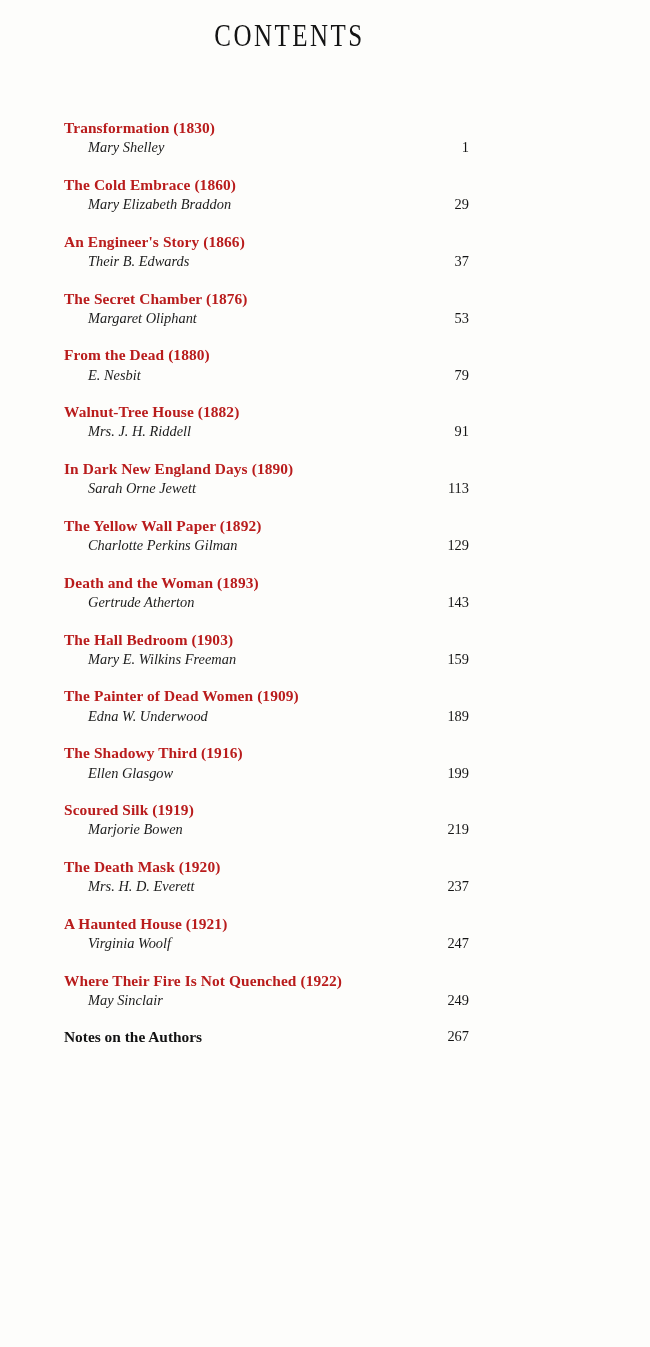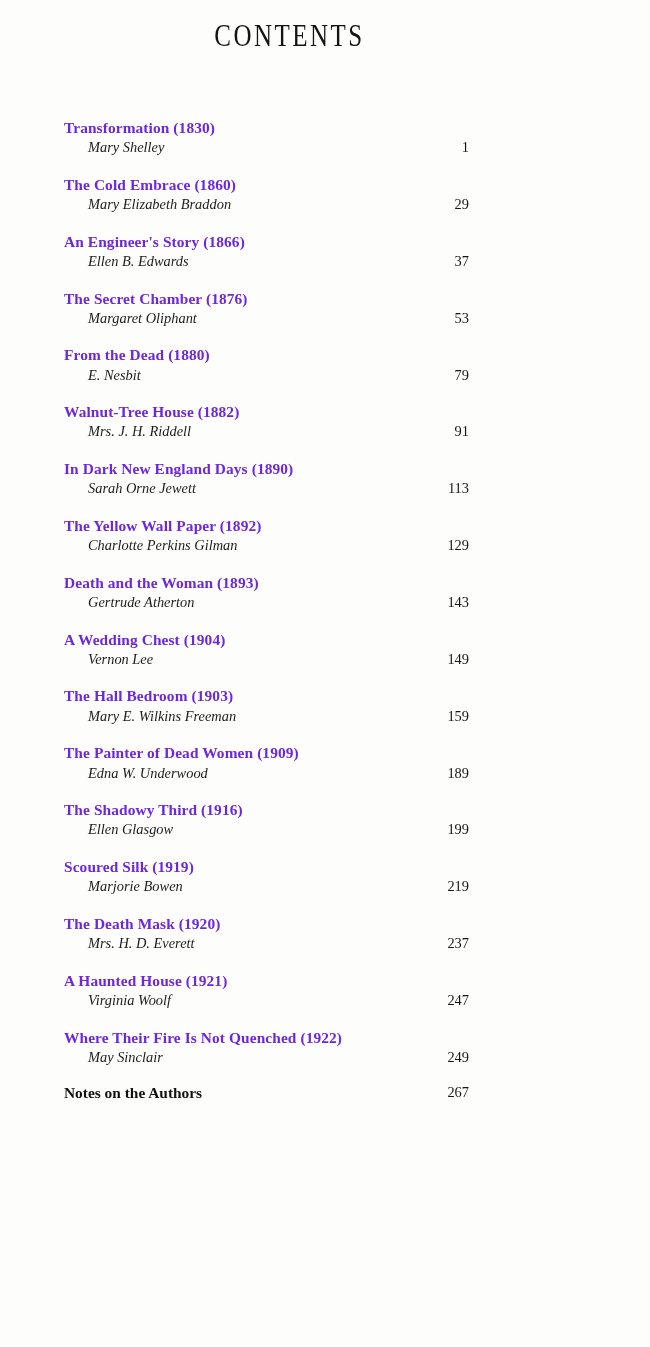--- a/index.html
+++ b/index.html
@@ -47,21 +47,21 @@
   }
   .toc-entry {
     position: relative;
     margin-bottom: 18.6px;
   }
   .entry-title {
     font-weight: bold;
     font-size: 15.4px;
     line-height: 1.25;
     letter-spacing: 0.1px;
-    color: #6d28d9;
+    color: #b91c1c;
   }
   .entry-row {
     display: flex;
     align-items: flex-start;
     justify-content: space-between;
     margin-top: 2px;
   }
   .entry-author {
     font-style: italic;
     font-size: 14.4px;
@@ -105,21 +105,21 @@
       <li class="toc-entry">
         <div class="entry-title">The Cold Embrace (1860)</div>
         <div class="entry-row">
           <span class="entry-author">Mary Elizabeth Braddon</span>
           <span class="entry-page">29</span>
         </div>
       </li>
       <li class="toc-entry">
         <div class="entry-title">An Engineer's Story (1866)</div>
         <div class="entry-row">
-          <span class="entry-author">Ellen B. Edwards</span>
+          <span class="entry-author">Their B. Edwards</span>
           <span class="entry-page">37</span>
         </div>
       </li>
       <li class="toc-entry">
         <div class="entry-title">The Secret Chamber (1876)</div>
         <div class="entry-row">
           <span class="entry-author">Margaret Oliphant</span>
           <span class="entry-page">53</span>
         </div>
       </li>
@@ -149,27 +149,20 @@
         <div class="entry-row">
           <span class="entry-author">Charlotte Perkins Gilman</span>
           <span class="entry-page">129</span>
         </div>
       </li>
       <li class="toc-entry">
         <div class="entry-title">Death and the Woman (1893)</div>
         <div class="entry-row">
           <span class="entry-author">Gertrude Atherton</span>
           <span class="entry-page">143</span>
-        </div>
-      </li>
-      <li class="toc-entry">
-        <div class="entry-title">A Wedding Chest (1904)</div>
-        <div class="entry-row">
-          <span class="entry-author">Vernon Lee</span>
-          <span class="entry-page">149</span>
         </div>
       </li>
       <li class="toc-entry">
         <div class="entry-title">The Hall Bedroom (1903)</div>
         <div class="entry-row">
           <span class="entry-author">Mary E. Wilkins Freeman</span>
           <span class="entry-page">159</span>
         </div>
       </li>
       <li class="toc-entry">

